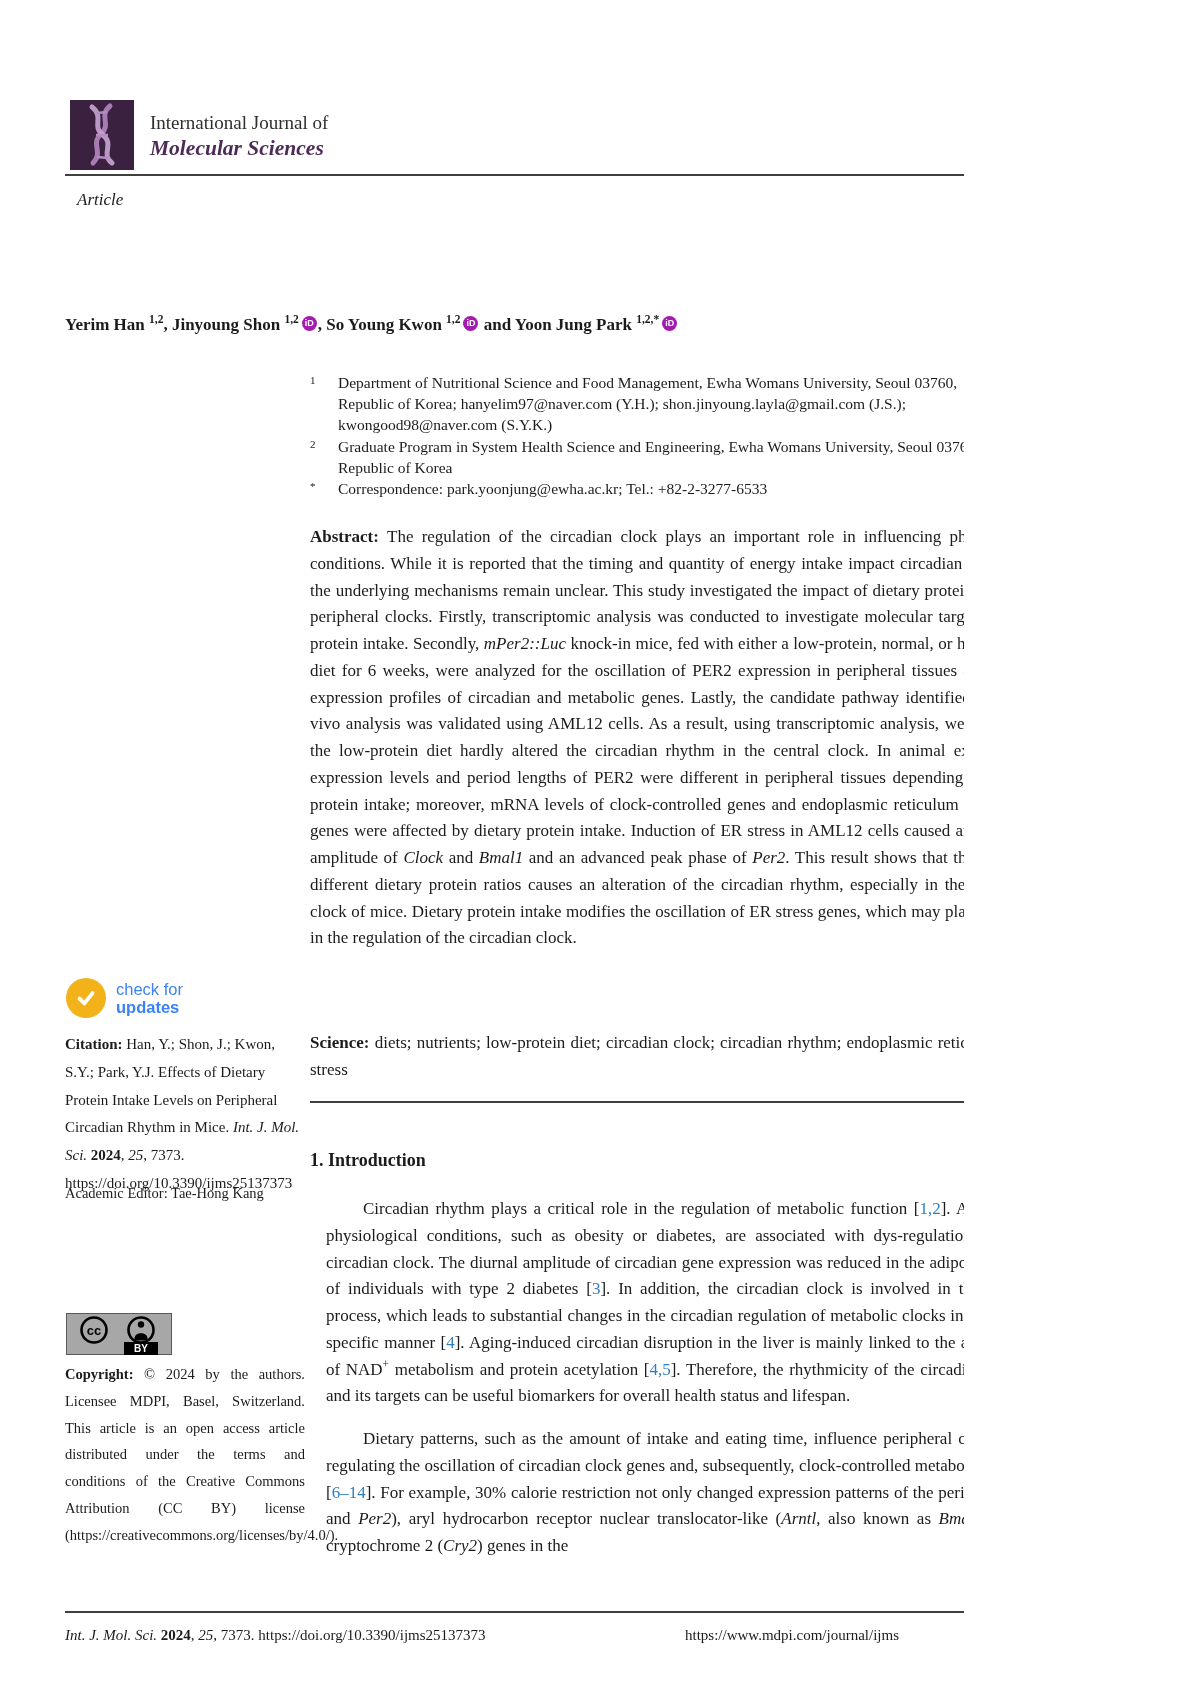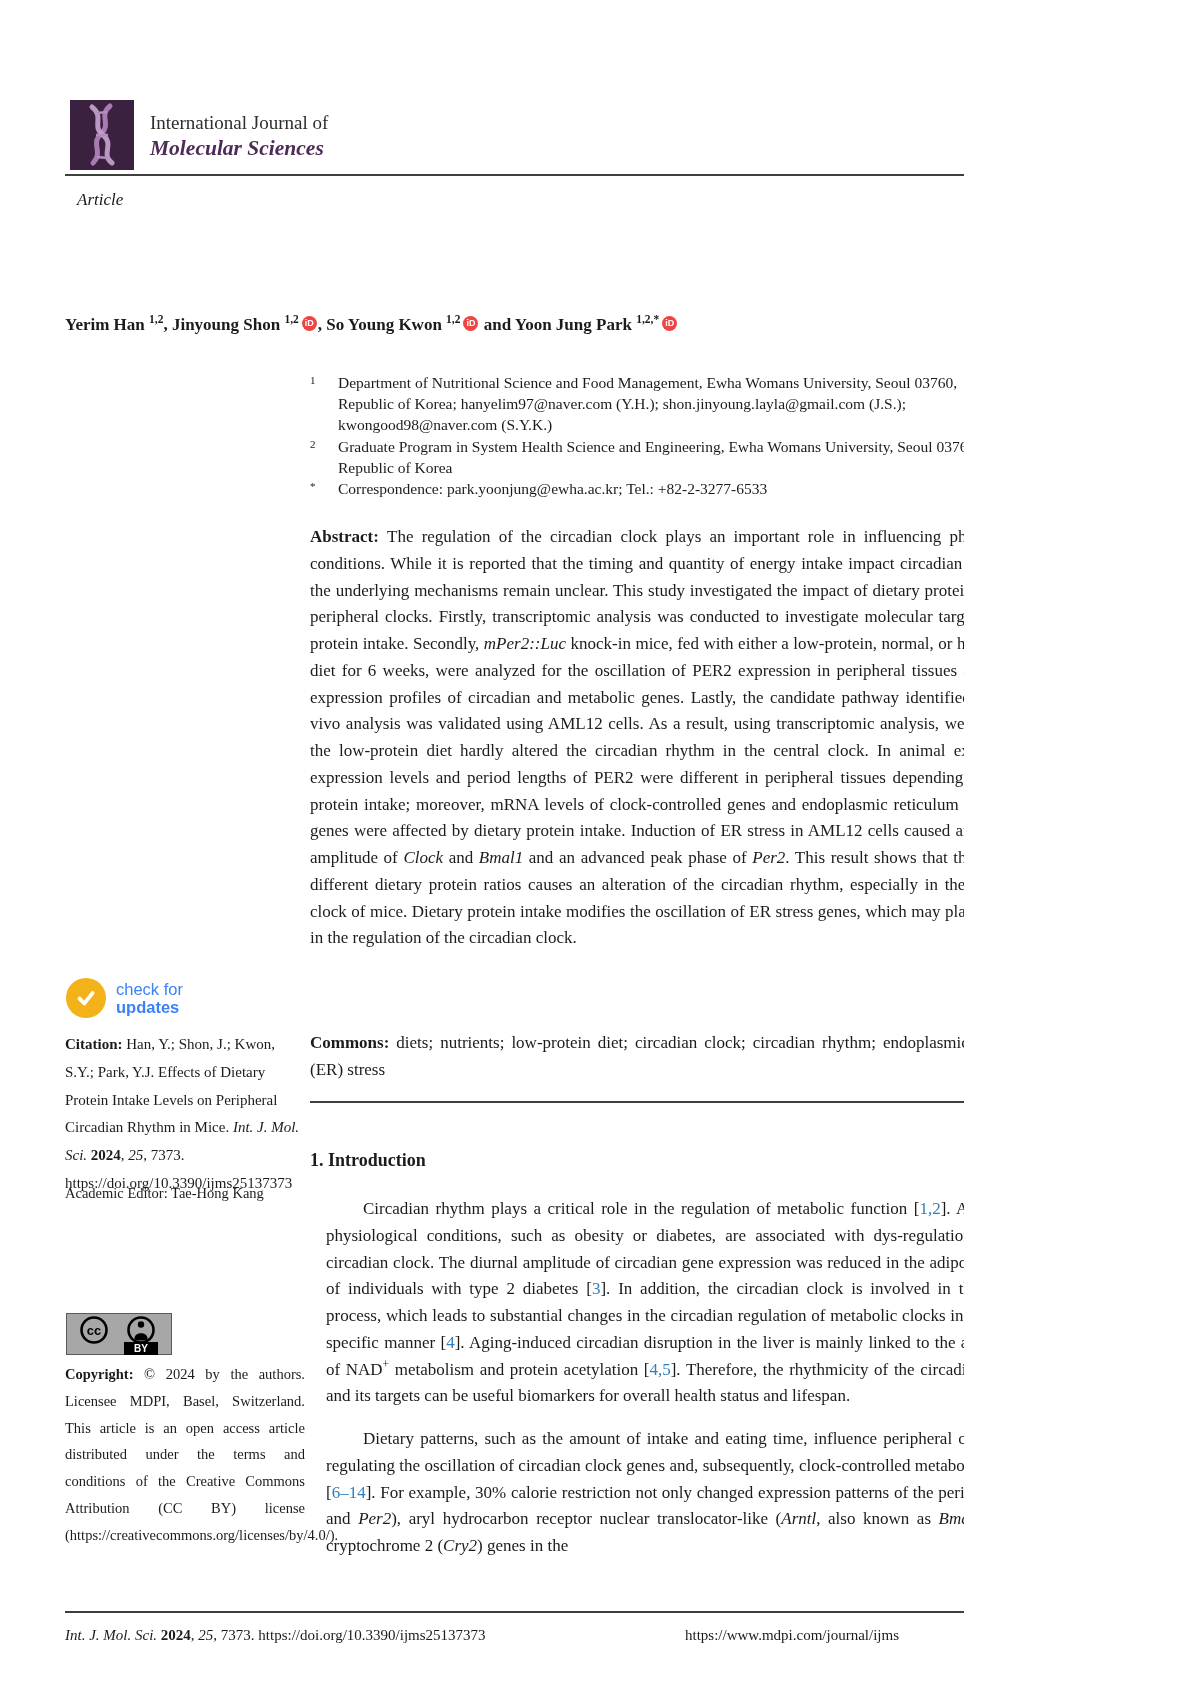--- a/index.html
+++ b/index.html
@@ -51,21 +51,21 @@
   #footer-rule{left:65px;top:1611px;width:1060px;}
   #footer-left{position:absolute;left:65px;top:1627px;font-size:15px;}
   #footer-right{position:absolute;right:65px;top:1627px;font-size:15px;}
 
   
   .seg-bold{font-weight:bold;}
   .seg-italic{font-style:italic;}
   .seg-link{color:#2f7fc1;}
   sup{font-size:11.5px;line-height:0;}
   .seg-sup{font-size:11.5px;}
-  .seg-orcid{display:inline-block;width:15px;height:15px;border-radius:50%;background:#ef4444;
+  .seg-orcid{display:inline-block;width:15px;height:15px;border-radius:50%;background:#a21caf;
              color:#fff;font:bold 9px/15px "Liberation Sans",sans-serif;text-align:center;
              vertical-align:4px;margin:0 1px 0 3px;}
 </style>
 </head>
 <body>
 
 <div class="page">
 
   <div id="logo-box">
     <svg viewBox="0 0 64 70" width="64" height="70">
@@ -106,21 +106,21 @@
       <span class="affil-marker">2</span>
       <span class="affil-text">Graduate Program in System Health Science and Engineering, Ewha Womans University, Seoul 03760, Republic of Korea</span>
     </div>
     <div class="affil-row">
       <span class="affil-marker">*</span>
       <span class="affil-text">Correspondence: park.yoonjung@ewha.ac.kr; Tel.: +82-2-3277-6533</span>
     </div>
   </div>
 
   <div id="abstract"><span class="seg-bold">Abstract: </span><span>The regulation of the circadian clock plays an important role in influencing physiological conditions. While it is reported that the timing and quantity of energy intake impact circadian regulation, the underlying mechanisms remain unclear. This study investigated the impact of dietary protein intake on peripheral clocks. Firstly, transcriptomic analysis was conducted to investigate molecular targets of low-protein intake. Secondly, </span><span class="seg-italic">mPer2::Luc</span><span> knock-in mice, fed with either a low-protein, normal, or high-protein diet for 6 weeks, were analyzed for the oscillation of PER2 expression in peripheral tissues and for the expression profiles of circadian and metabolic genes. Lastly, the candidate pathway identified by the in vivo analysis was validated using AML12 cells. As a result, using transcriptomic analysis, we found that the low-protein diet hardly altered the circadian rhythm in the central clock. In animal experiments, expression levels and period lengths of PER2 were different in peripheral tissues depending on dietary protein intake; moreover, mRNA levels of clock-controlled genes and endoplasmic reticulum (ER) stress genes were affected by dietary protein intake. Induction of ER stress in AML12 cells caused an increased amplitude of </span><span class="seg-italic">Clock</span><span> and </span><span class="seg-italic">Bmal1</span><span> and an advanced peak phase of </span><span class="seg-italic">Per2</span><span>. This result shows that the intake of different dietary protein ratios causes an alteration of the circadian rhythm, especially in the peripheral clock of mice. Dietary protein intake modifies the oscillation of ER stress genes, which may play key roles in the regulation of the circadian clock.</span></div>
-  <div id="keywords"><span class="seg-bold">Commons: </span><span>diets; nutrients; low-protein diet; circadian clock; circadian rhythm; endoplasmic reticulum (ER) stress</span></div>
+  <div id="keywords"><span class="seg-bold">Science: </span><span>diets; nutrients; low-protein diet; circadian clock; circadian rhythm; endoplasmic reticulum (ER) stress</span></div>
   <div id="kw-rule" class="rule"></div>
 
   <div id="intro-heading">1. Introduction</div>
   <div id="intro-body">
     <p><span>Circadian rhythm plays a critical role in the regulation of metabolic function [</span><span class="seg-link">1,2</span><span>]. Abnormal physiological conditions, such as obesity or diabetes, are associated with dys-regulation of the circadian clock. The diurnal amplitude of circadian gene expression was reduced in the adipose tissue of individuals with type 2 diabetes [</span><span class="seg-link">3</span><span>]. In addition, the circadian clock is involved in the aging process, which leads to substantial changes in the circadian regulation of metabolic clocks in a tissue-specific manner [</span><span class="seg-link">4</span><span>]. Aging-induced circadian disruption in the liver is mainly linked to the alteration of NAD</span><sup class="seg-sup">+</sup><span> metabolism and protein acetylation [</span><span class="seg-link">4,5</span><span>]. Therefore, the rhythmicity of the circadian clock and its targets can be useful biomarkers for overall health status and lifespan.</span></p>
     <p><span>Dietary patterns, such as the amount of intake and eating time, influence peripheral clocks by regulating the oscillation of circadian clock genes and, subsequently, clock-controlled metabolic genes [</span><span class="seg-link">6–14</span><span>]. For example, 30% calorie restriction not only changed expression patterns of the period (</span><span class="seg-italic">Per1</span><span> and </span><span class="seg-italic">Per2</span><span>), aryl hydrocarbon receptor nuclear translocator-like (</span><span class="seg-italic">Arntl</span><span>, also known as </span><span class="seg-italic">Bmal1</span><span>), and cryptochrome 2 (</span><span class="seg-italic">Cry2</span><span>) genes in the</span></p>
   </div>
 
   <div id="check-badge">
     <span class="check-circle">

